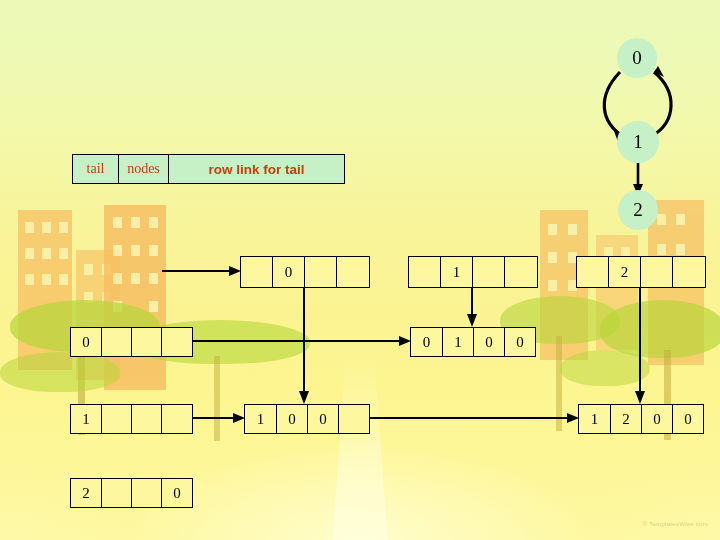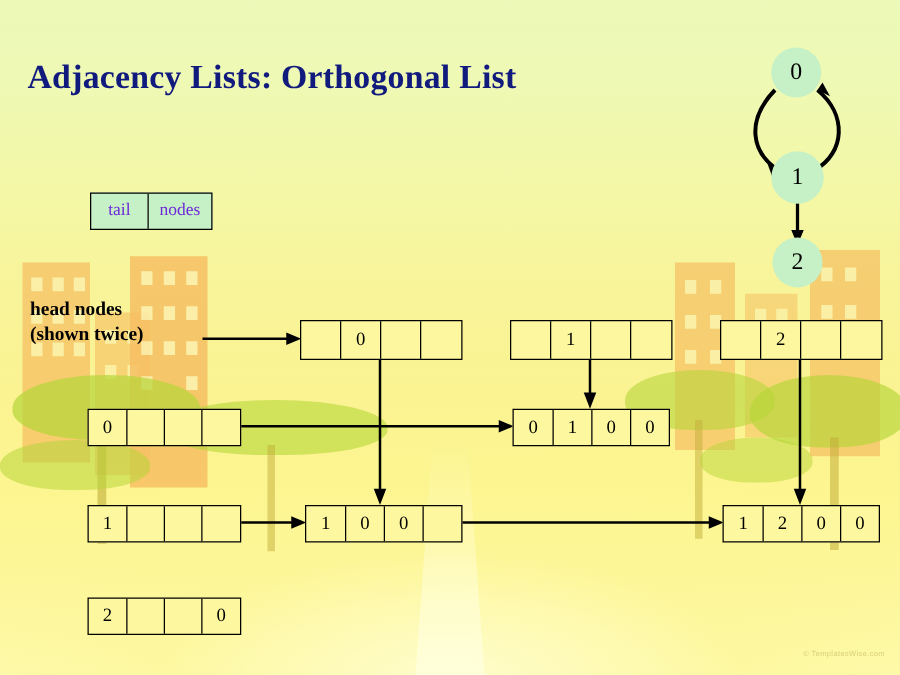--- a/index.html
+++ b/index.html
@@ -96,21 +96,21 @@
     background: #c6f0c6;
     height: 28px;
   }
   #legend .cell {
     border-right: 1px solid #000;
     display: flex;
     align-items: center;
     justify-content: center;
     height: 100%;
     box-sizing: border-box;
-    color: #6d28d9;
+    color: #c2410c;
     text-align: center;
   }
   #legend .cell:last-child { border-right: none; }
   #legend .serif { font-family: "Liberation Serif", serif; font-size: 14px; }
   #legend .sans  { font-family: "Liberation Sans", sans-serif; font-weight: bold; font-size: 13.5px; }
   #lg-tail { width: 46px; }
   #lg-head { width: 50px; }
   #lg-col  { width: 177px; }
   #lg-row  { width: 175px; }
 
@@ -242,25 +242,25 @@
     <div class="tree-canopy" style="left:130px;top:320px;width:180px;height:44px;opacity:.62;"></div>
     <div class="tree-trunk" style="left:214px;top:356px;width:6px;height:85px;opacity:.5;"></div>
     <div class="tree-canopy" style="left:0px;top:352px;width:120px;height:40px;opacity:.55;"></div>
     <div class="tree-canopy" style="left:500px;top:296px;width:120px;height:48px;opacity:.6;"></div>
     <div class="tree-trunk" style="left:556px;top:336px;width:6px;height:95px;opacity:.5;"></div>
     <div class="tree-canopy" style="left:600px;top:300px;width:126px;height:58px;opacity:.68;"></div>
     <div class="tree-trunk" style="left:664px;top:350px;width:7px;height:90px;opacity:.55;"></div>
     <div class="tree-canopy" style="left:560px;top:350px;width:90px;height:36px;opacity:.5;"></div>
   </div>
 
-  <div id="title">Adjacency Lists: Orthogonal List</div>
 
   <div id="legend">
     <div class="cell serif" id="lg-tail">tail</div>
     <div class="cell serif" id="lg-head">nodes</div>
+    <div class="cell sans" id="lg-row">row link for tail</div>
   </div>
 
   <div id="graph">
     <svg width="128" height="210" viewBox="0 0 128 210">
 
       <path d="M 28,42 C 5,66 8,92 32,107" stroke="#000" stroke-width="3.2" fill="none"></path>
       <polygon points="32,107 22,101 26,112" fill="#000"></polygon>
 
       <path d="M 60,106 C 84,92 86,62 62,42" stroke="#000" stroke-width="3.2" fill="none"></path>
       <polygon points="62,42 72,47 66,36" fill="#000"></polygon>
@@ -294,22 +294,20 @@
     <line x1="162" y1="341" x2="404" y2="341"></line>
     <polygon points="411,341 399,336 399,346" fill="#000"></polygon>
 
     <line x1="162" y1="418" x2="238" y2="418"></line>
     <polygon points="245,418 233,413 233,423" fill="#000"></polygon>
 
     <line x1="336" y1="418" x2="572" y2="418"></line>
     <polygon points="579,418 567,413 567,423" fill="#000"></polygon>
   </svg>
 
-  <div id="head-caption">head nodes
-(shown twice)</div>
 
   <div class="node" style="left:240px;top:256px;width:128px;height:30px;">
     <div class="c" style="width:32px;"></div>
     <div class="c" style="width:32px;">0</div>
     <div class="c" style="width:32px;"></div>
     <div class="c" style="width:31px;"></div>
   </div>
 
   <div class="node" style="left:408px;top:256px;width:128px;height:30px;">
     <div class="c" style="width:32px;"></div>

